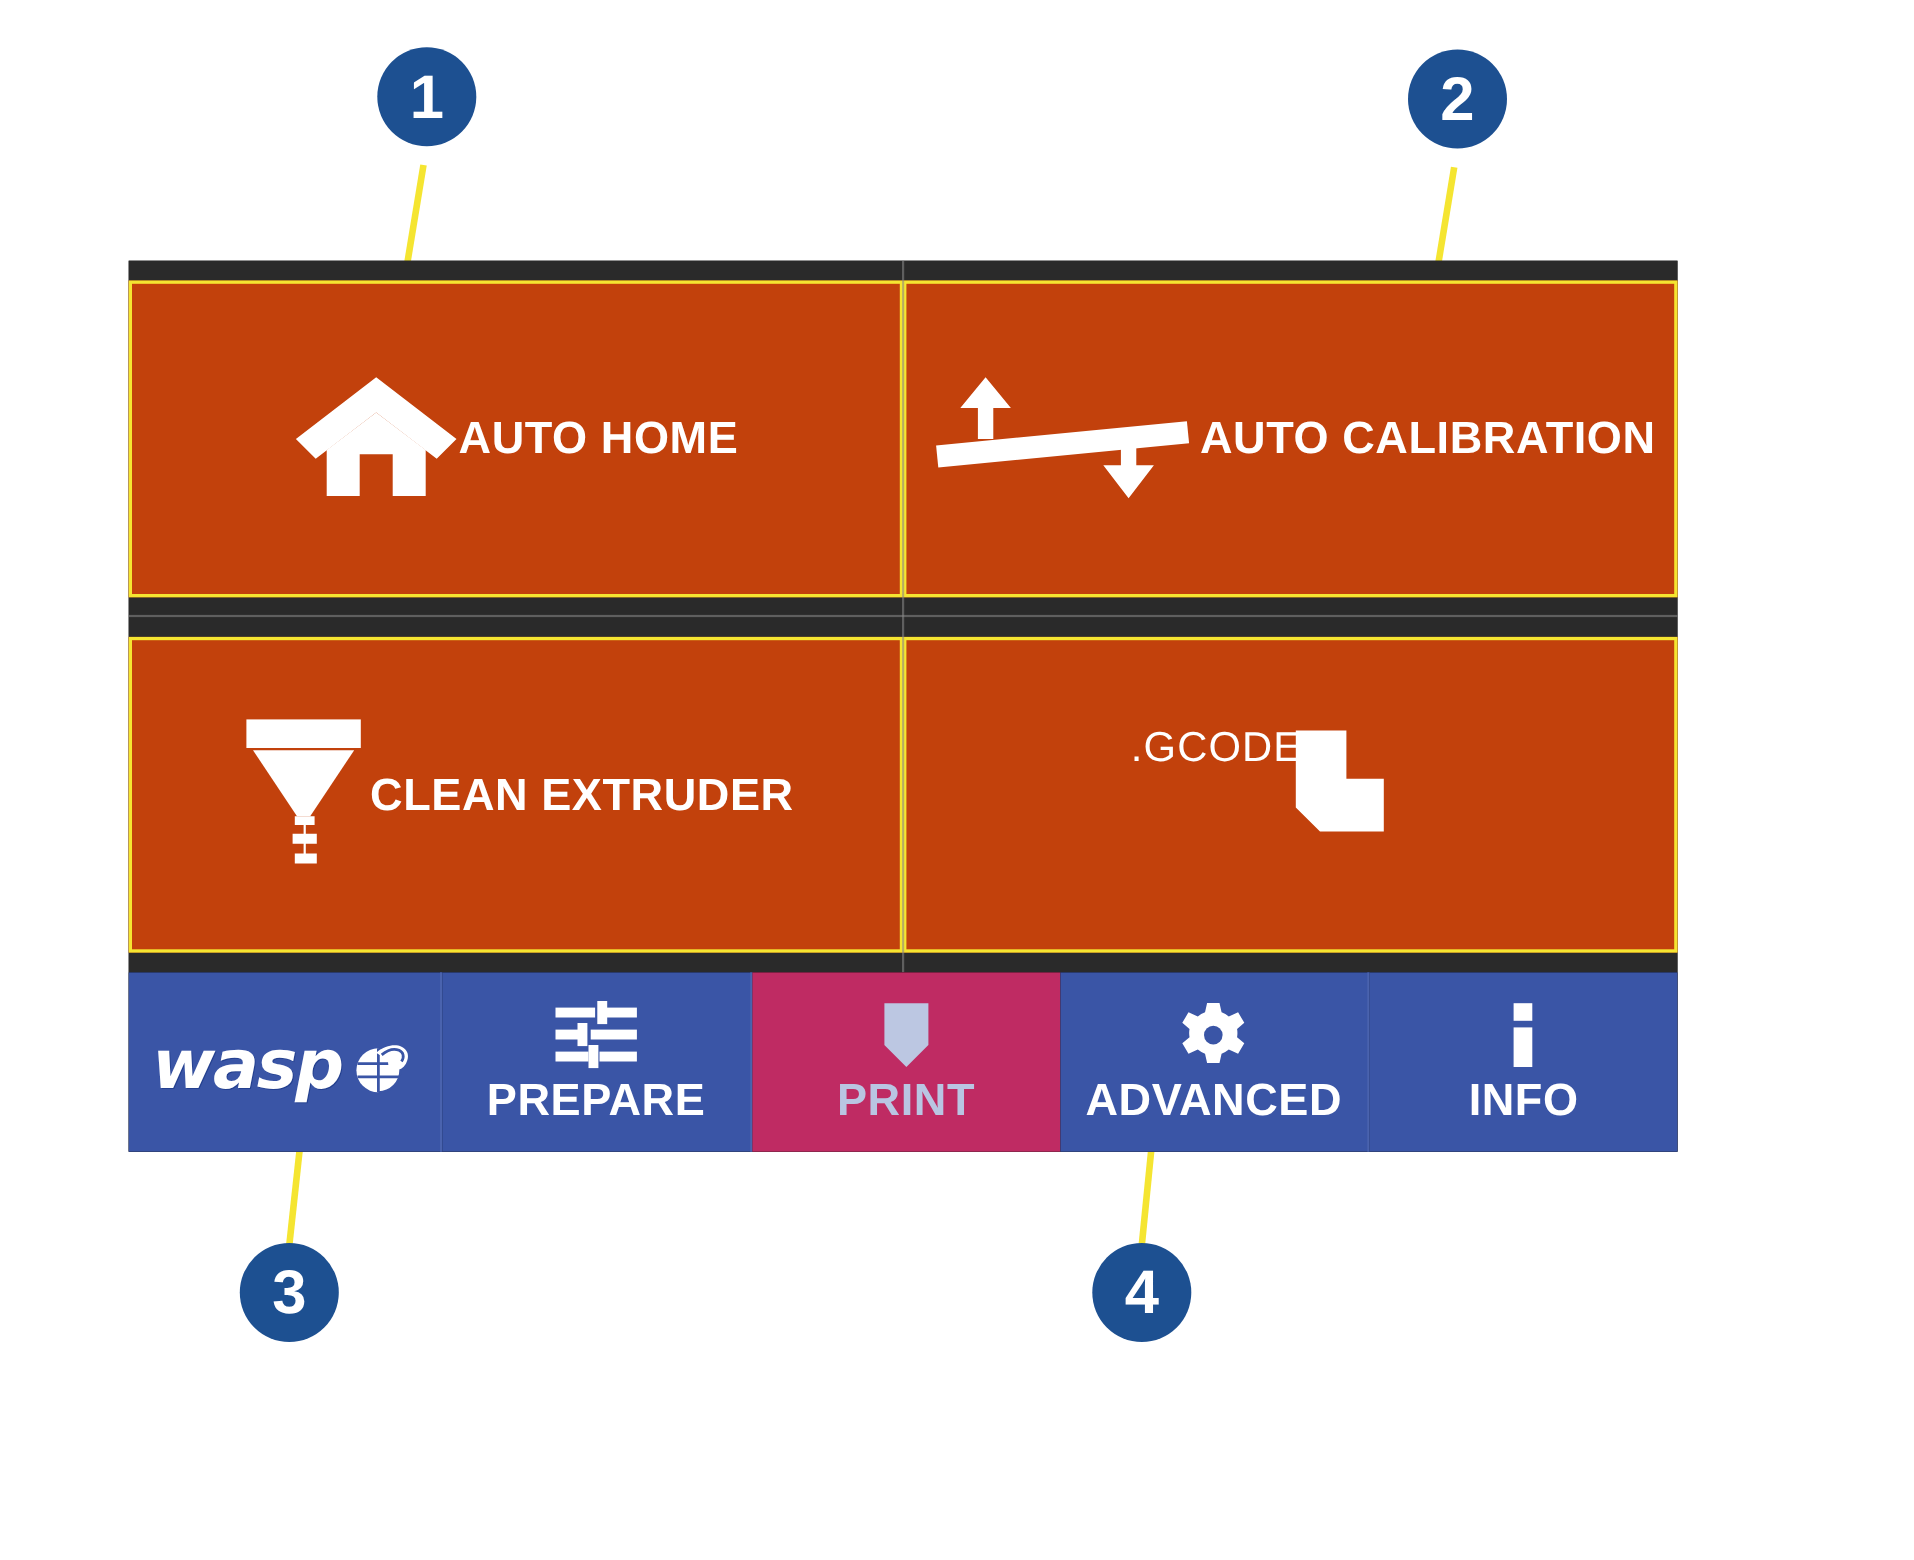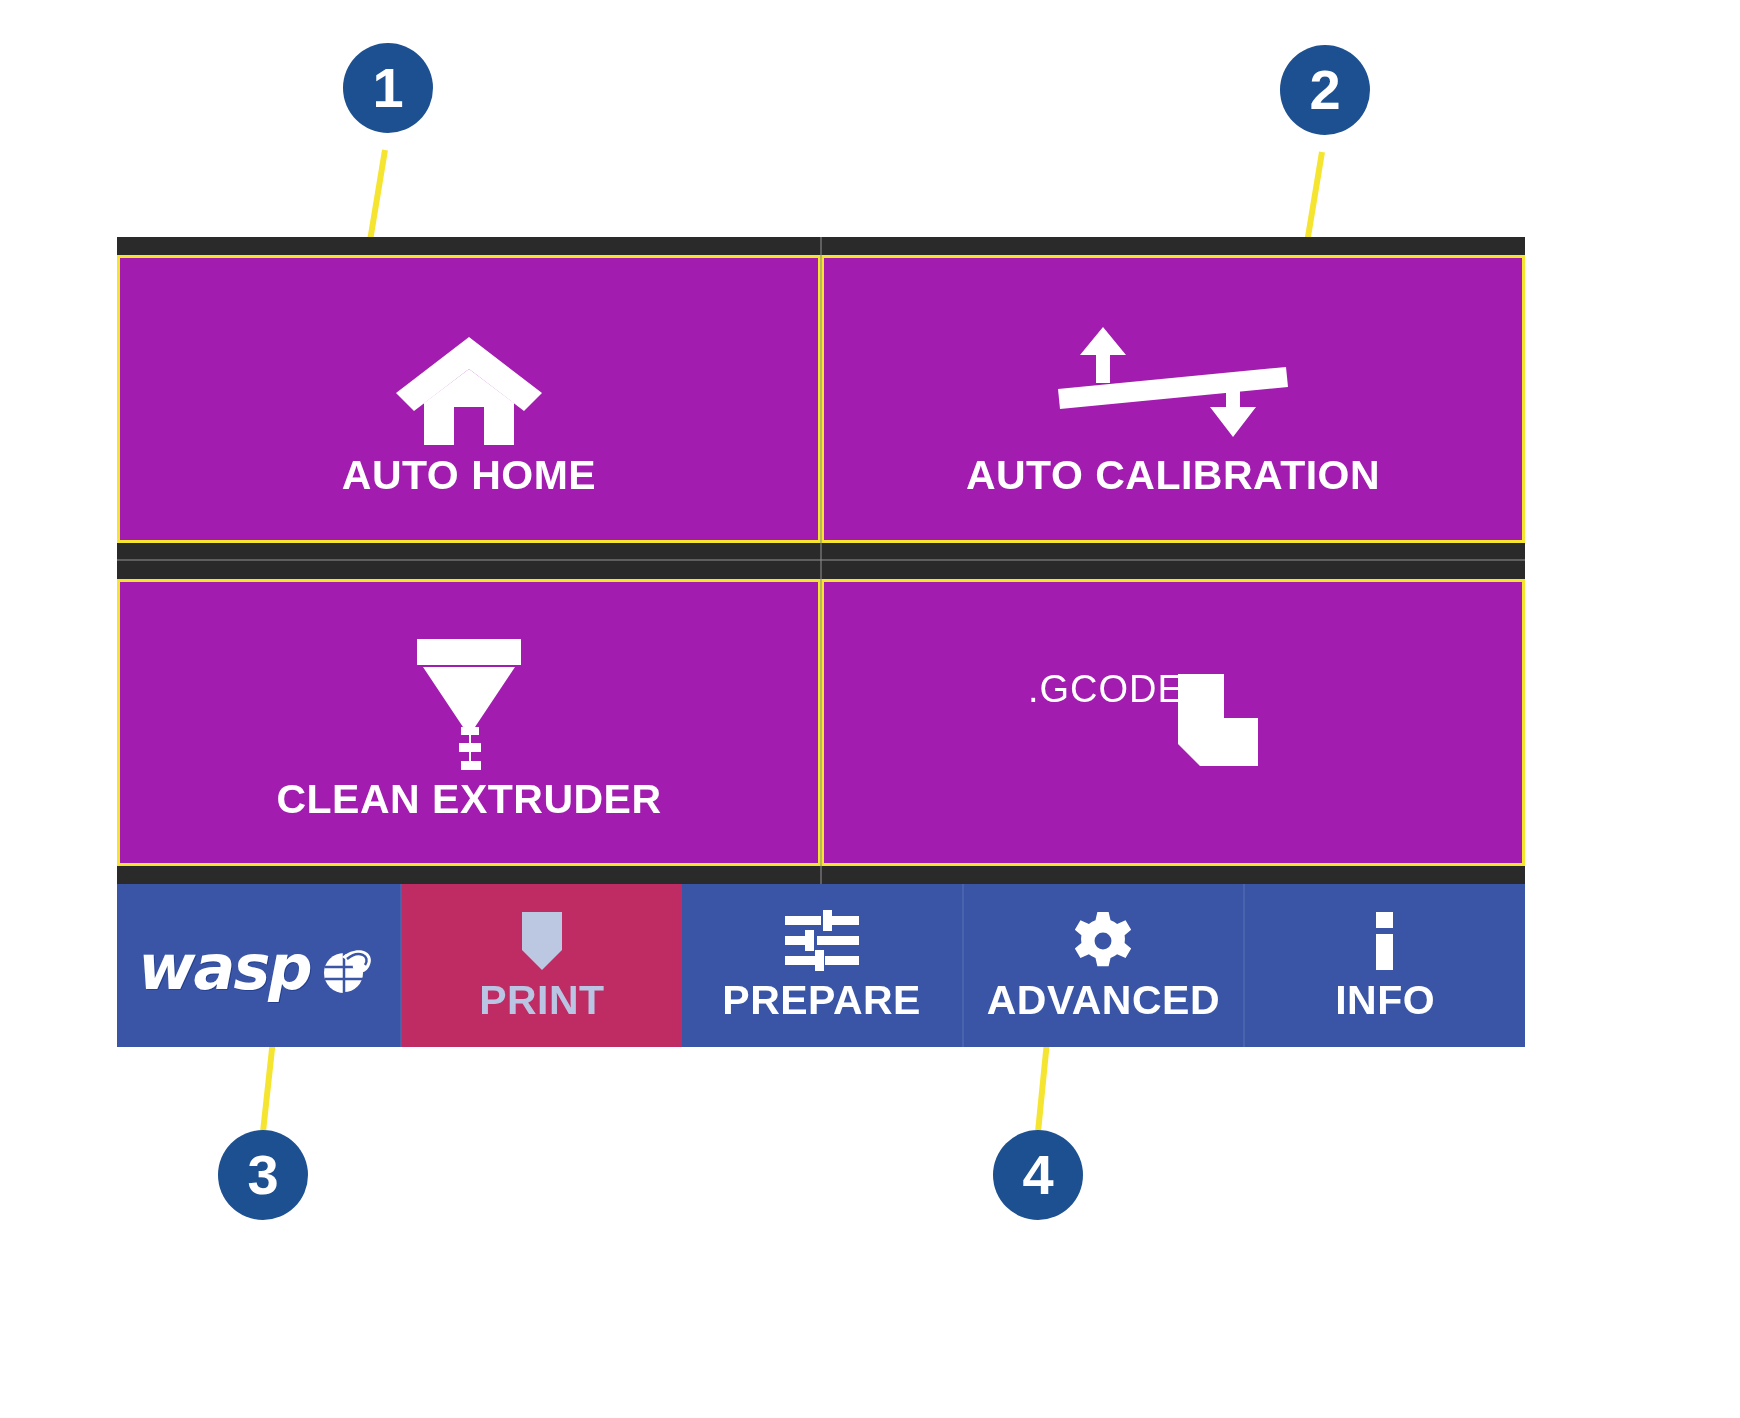--- a/index.html
+++ b/index.html
@@ -23,31 +23,30 @@
     width:100%; height:647px;
     display:grid;
     grid-template-columns:1fr 1fr;
     grid-template-rows:1fr 1fr;
     background:#2a2a2a;
   }
   .tile{
     position:relative;
     margin:18px 0;
     border:3px solid #f5e531;
-    background:#a21caf;
+    background:#c2410c;
     display:flex;
-    flex-direction:column;
     align-items:center;
     justify-content:center;
     box-sizing:border-box;
   }
   .tile-icon{
     height:150px;
     display:flex;
-    align-items:flex-end;
+    align-items:center;
     justify-content:center;
     margin-bottom:4px;
   }
   .tile-label{
     color:#ffffff;
     font-size:41px;
     font-weight:bold;
     letter-spacing:0.5px;
     line-height:1;
     white-space:nowrap;
@@ -193,48 +192,48 @@
       <div class="wasp-wrap">
         <span class="wasp-text">wasp</span>
         <svg width="62" height="62" viewBox="0 0 62 62">
           <circle cx="27" cy="36" r="20" fill="#ffffff"></circle>
           <path d="M27 16 a20 20 0 0 1 0 40" fill="none" stroke="#3a55a6" stroke-width="2"></path>
           <path d="M8 30 h38 M8 42 h38 M27 16 v40" stroke="#3a55a6" stroke-width="2.5" fill="none"></path>
           <path d="M25 20 C42 6, 60 16, 52 30 C46 40, 34 36, 36 27" fill="#ffffff"></path>
           <path d="M30 22 C42 12, 54 19, 48 28" fill="none" stroke="#3a55a6" stroke-width="2.5"></path>
         </svg>
       </div>
-    </div>
-
-    <div class="nav-item active">
-      <div class="nav-icon">
-        <svg width="56" height="62" viewBox="0 0 56 62">
-          <path d="M8 2 L48 2 L48 40 L28 60 L8 40 Z" fill="#bcc7e2"></path>
-        </svg>
-      </div>
-      <div class="nav-label">PRINT</div>
     </div>
 
     <div class="nav-item">
       <div class="nav-icon">
         <svg width="78" height="62" viewBox="0 0 78 62">
           <rect x="2" y="6" width="36" height="9" fill="#ffffff"></rect>
           <rect x="46" y="6" width="30" height="9" fill="#ffffff"></rect>
           <rect x="40" y="0" width="9" height="21" fill="#ffffff"></rect>
           <rect x="2" y="26" width="24" height="9" fill="#ffffff"></rect>
           <rect x="34" y="26" width="42" height="9" fill="#ffffff"></rect>
           <rect x="22" y="20" width="9" height="21" fill="#ffffff"></rect>
           <rect x="2" y="46" width="30" height="9" fill="#ffffff"></rect>
           <rect x="42" y="46" width="34" height="9" fill="#ffffff"></rect>
           <rect x="32" y="40" width="9" height="21" fill="#ffffff"></rect>
         </svg>
       </div>
       <div class="nav-label">PREPARE</div>
     </div>
 
+    <div class="nav-item active">
+      <div class="nav-icon">
+        <svg width="56" height="62" viewBox="0 0 56 62">
+          <path d="M8 2 L48 2 L48 40 L28 60 L8 40 Z" fill="#bcc7e2"></path>
+        </svg>
+      </div>
+      <div class="nav-label">PRINT</div>
+    </div>
+
     <div class="nav-item">
       <div class="nav-icon">
         <svg width="66" height="62" viewBox="0 0 66 66">
           <path d="M27 2 h12 l2 9 a22 22 0 0 1 7 4 l9-4 6 10 -7 6 a22 22 0 0 1 0 8 l7 6 -6 10 -9-4 a22 22 0 0 1 -7 4 l-2 9 h-12 l-2-9 a22 22 0 0 1 -7-4 l-9 4 -6-10 7-6 a22 22 0 0 1 0-8 l-7-6 6-10 9 4 a22 22 0 0 1 7-4 Z" fill="#ffffff"></path>
           <circle cx="33" cy="33" r="9" fill="#3a55a6"></circle>
         </svg>
       </div>
       <div class="nav-label">ADVANCED</div>
     </div>
 

